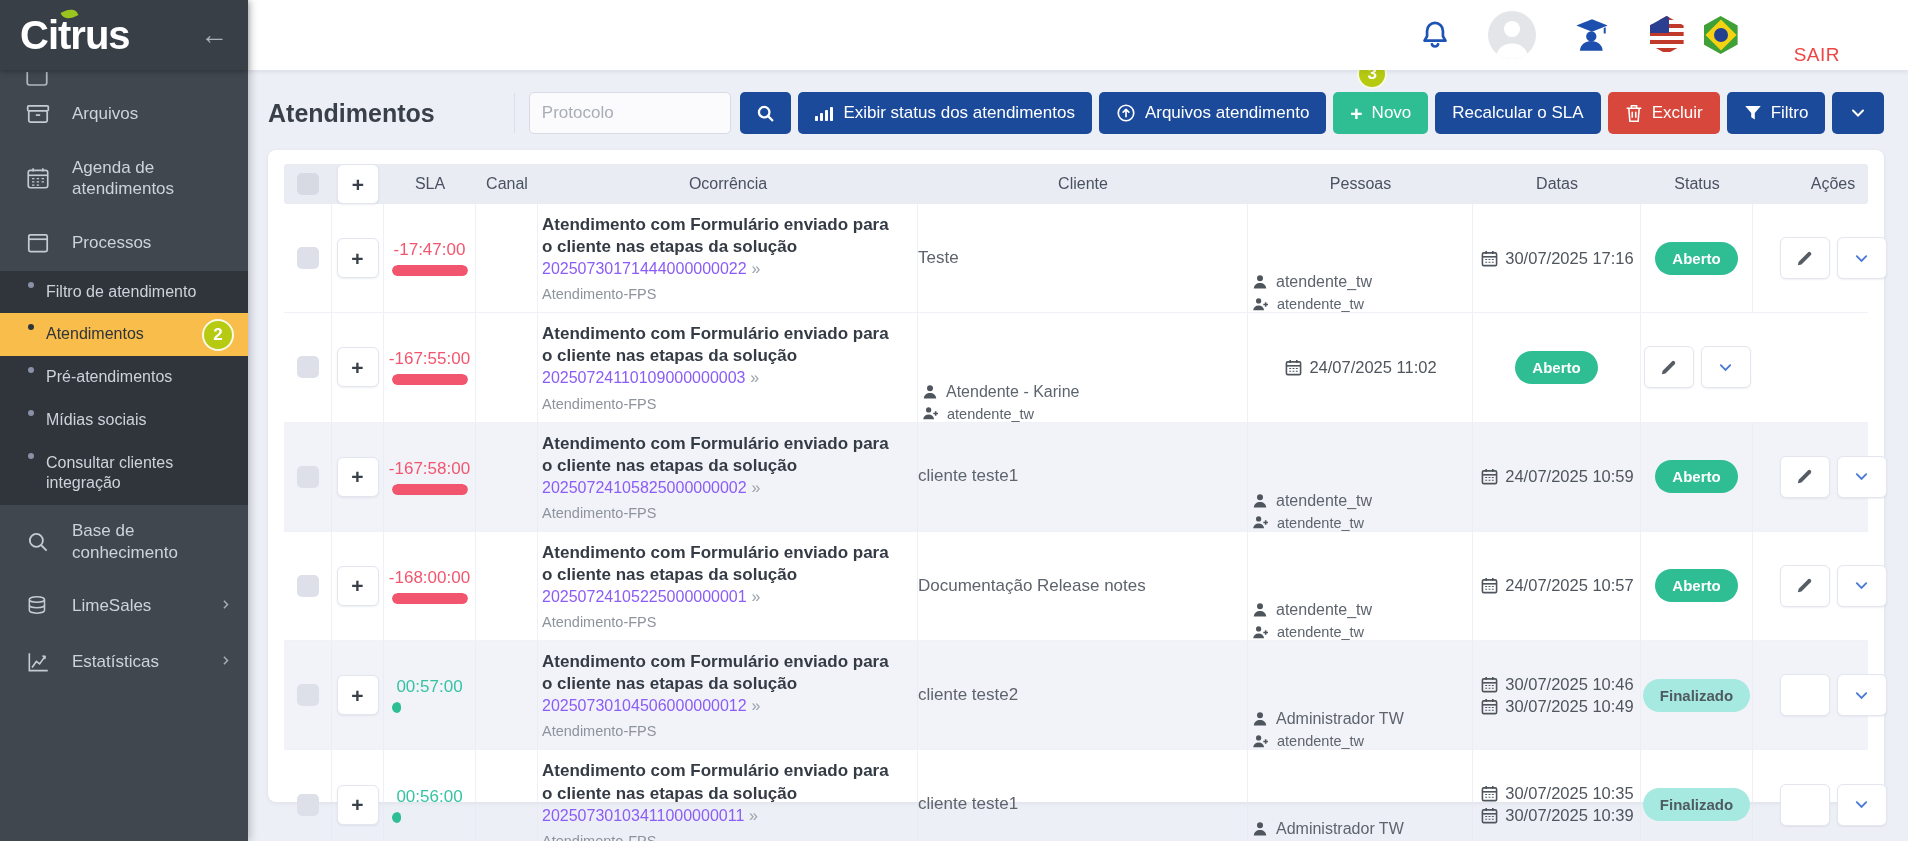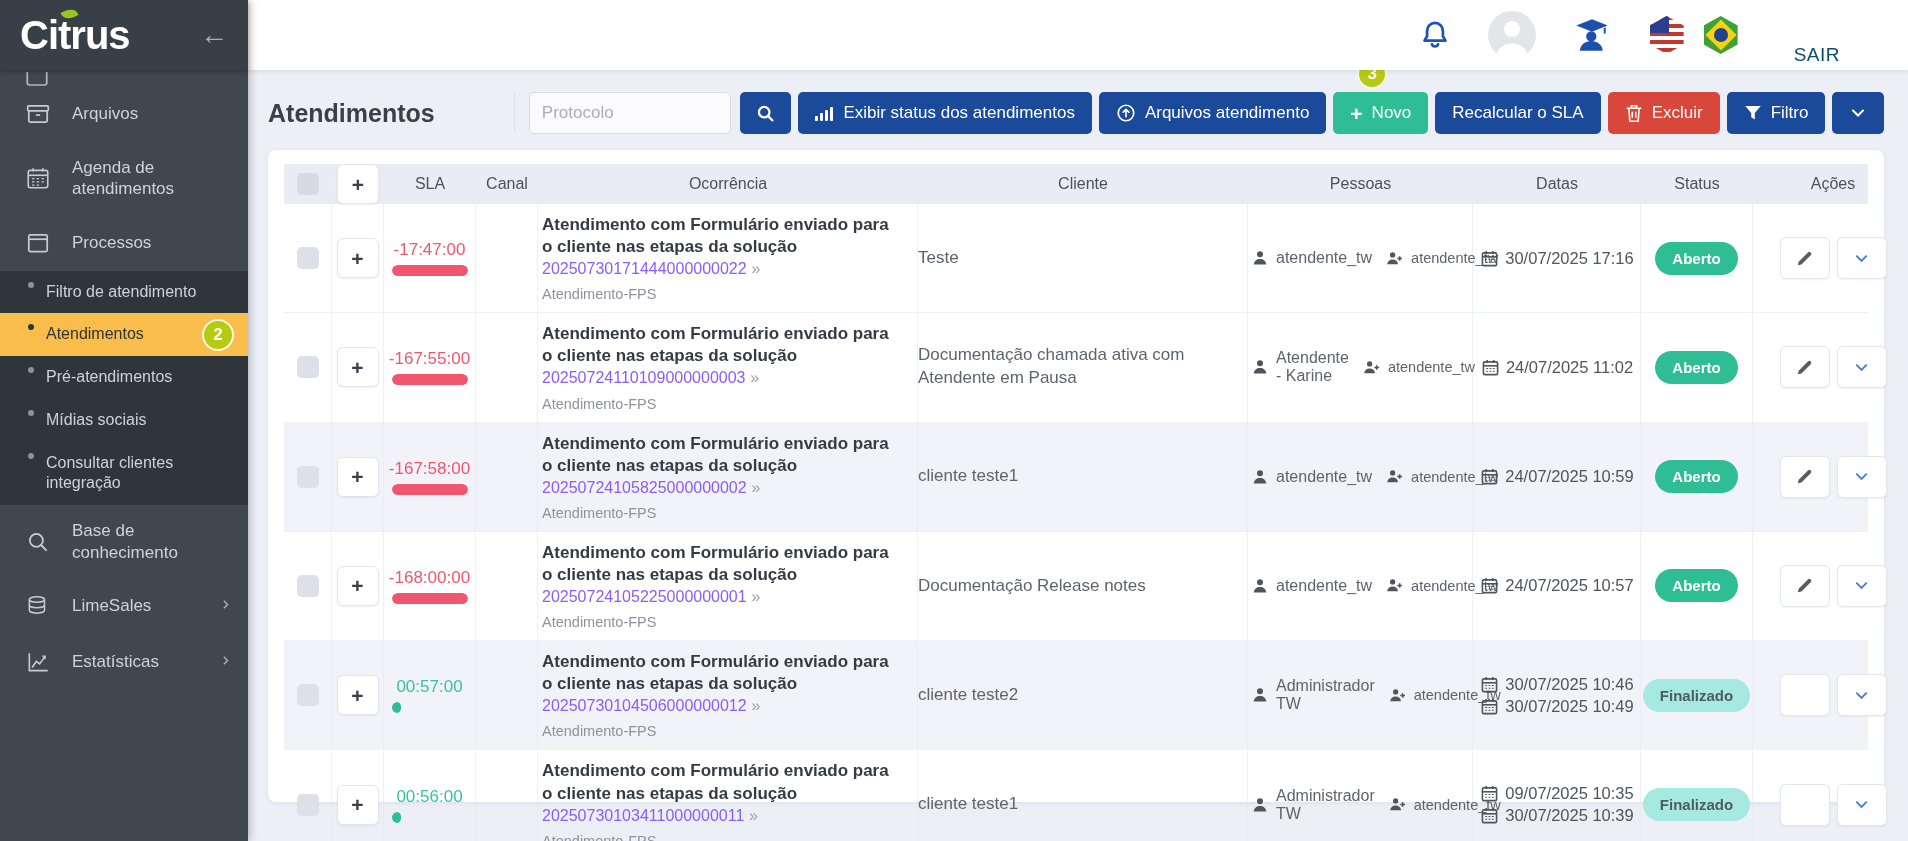--- a/index.html
+++ b/index.html
@@ -31,21 +31,21 @@
   .topbar { height:70px; min-height:70px; background:#fff; display:flex; align-items:center; justify-content:flex-end; box-shadow:0 1px 5px rgba(40,50,80,.12); z-index:5; padding-right:68px; }
   .topbar-icons { display:flex; align-items:center; gap:36px; }
   .flag-group { display:flex; align-items:center; gap:20px; margin-left:2px; }
   .avatar { width:48px; height:48px; border-radius:50%; background:#e3e5e9; display:flex; align-items:flex-end; justify-content:center; overflow:hidden; cursor:pointer; }
   .flag { width:34px; height:38px; clip-path:polygon(50% 0,100% 25%,100% 75%,50% 100%,0 75%,0 25%); position:relative; cursor:pointer; }
   .flag-us { background:repeating-linear-gradient(#c0392b 0 4px, #fff 4px 8px); }
   .flag-us::before { content:""; position:absolute; left:0; top:0; width:58%; height:45%; background:#2a3f8f; }
   .flag-br { background:#3fa037; }
   .flag-br::before { content:""; position:absolute; left:50%; top:50%; width:22px; height:22px; background:#f5d312; transform:translate(-50%,-50%) rotate(45deg); }
   .flag-br::after { content:""; position:absolute; left:50%; top:50%; width:14px; height:14px; border-radius:50%; background:#23418e; transform:translate(-50%,-50%); }
-  .logout { margin-left:56px; font-size:19px; color:#0c4a6e; letter-spacing:.5px; cursor:pointer;margin-top:40px; }
+  .logout { margin-left:56px; font-size:19px; color:#ef4444; letter-spacing:.5px; cursor:pointer;margin-top:40px; }
 
   .content { flex:1; padding:14px 24px 0 20px; position:relative; }
   .toolbar { display:flex; align-items:center; height:46px; margin:6px 0 14px 0; }
   .page-title { font-size:25px; font-weight:700; color:#3a4049; width:248px; }
   .toolbar-divider { width:1px; height:40px; background:#dcdfe8; margin-right:14px; }
   .search-input { width:202px; height:42px; border:1px solid #d8dbe4; background:#fbfbfd; border-radius:5px; padding:0 12px; font-size:17px; color:#555; font-family:inherit; outline:none; }
   .search-input::placeholder { color:#a9adb5; }
   .btn { height:42px; border:none; border-radius:5px; color:#fff; font-size:17px; font-family:inherit; display:inline-flex; align-items:center; justify-content:center; gap:9px; padding:0 17px; margin-left:7px; cursor:pointer; white-space:nowrap; position:relative; }
   .btn-blue { background:#1b4a9b; }
   .btn-green { background:#2fbe93; }
@@ -74,21 +74,21 @@
   .sla-track { width:76px; height:11px; border-radius:6px; overflow:hidden; background:transparent; }
   .sla-fill { height:11px; border-radius:6px; }
   .neg .sla-fill { background:#f2556e; }
   .pos .sla-fill { background:#2fbe93; }
   .cell-occ { flex-direction:column; justify-content:center; align-items:flex-start; padding:10px 16px 10px 4px; }
   .occ-title { font-weight:700; color:#343b44; font-size:17px; line-height:1.3; }
   .occ-link { color:#8b5cf6; font-weight:400; font-size:16px; cursor:pointer; }
   .occ-suffix { color:#9aa1ab; font-weight:400; font-size:16px; }
   .occ-sub { color:#8d939c; font-size:14.5px; margin-top:6px; }
   .cell-client { align-items:center; color:#5d646d; font-size:17px; line-height:1.35; padding-right:14px; }
-  .cell-people { flex-direction:row; justify-content:space-between; gap:14px; padding-left:4px; }
+  .cell-people { flex-direction:column; justify-content:flex-end; gap:5px; padding-left:4px; }
   .person-line { display:flex; align-items:center; gap:8px; color:#5d646d; font-size:16px; }
   .person-line.secondary { font-size:14.5px; }
   .cell-dates { flex-direction:column; justify-content:center; gap:3px; padding-left:2px;align-items:center; }
   .date-line { display:flex; align-items:center; gap:7px; color:#4e555c; font-size:16.5px; }
   .cell-status { align-items:center; justify-content:center; }
   .pill { padding:8px 17px; border-radius:18px; font-size:15px; font-weight:700; }
   .pill-open { background:#2fbe93; color:#fff; }
   .pill-done { background:#a6e9e1; color:#4e5b60; font-weight:600; }
   .cell-actions { align-items:center; justify-content:center; gap:7px; }
   .act-btn { width:50px; height:42px; background:#fff; border:1px solid #e3e6ee; border-radius:6px; box-shadow:0 1px 2px rgba(40,50,80,.07); display:flex; align-items:center; justify-content:center; cursor:pointer; }
@@ -430,23 +430,20 @@
       <span class="sla-time">-167:55:00</span>
       <span class="sla-track">
                   <span class="sla-fill" style="display: block; width: 100%;"></span>
                 </span>
     </div>
     <div class="cell-center"></div>
     <div class="cell-occ">
       <div class="occ-title"><span>Atendimento com Formulário enviado para o cliente nas etapas da solução</span> <span class="occ-link">20250724110109000000003</span> <span class="occ-suffix">»</span></div>
       <div class="occ-sub">Atendimento-FPS</div>
     </div>
-    <div class="cell-client">
-                <span>Documentação chamada ativa com Atendente em Pausa</span>
-              </div>
     <div class="cell-people">
       <div class="person-line">
         <span style="display:flex;">
           <svg width="16" height="16" viewBox="0 0 16 16">
                       <circle cx="8" cy="4.3" r="3" fill="#4e555c"></circle>
                       <path d="M1.8 14.5c.3-3.4 2.9-5.4 6.2-5.4s5.9 2 6.2 5.4z" fill="#4e555c"></path>
                     </svg>
         </span>
         <span>Atendente - Karine</span>
       </div>
@@ -775,21 +772,21 @@
     <div class="cell-dates">
                 <div class="date-line">
                   <span style="display:flex;">
                     <svg width="17" height="17" viewBox="0 0 18 18" fill="none" stroke="#4e555c" stroke-width="1.7">
                       <rect x="1.5" y="3" width="15" height="13.5" rx="1.5"></rect>
                       <path d="M1.5 7.2h15"></path>
                       <path d="M5.5 1v3.2M12.5 1v3.2"></path>
                       <path d="M4.5 10h2M8 10h2M11.5 10h2M4.5 13h2M8 13h2M11.5 13h2" stroke-width="1.1"></path>
                     </svg>
                   </span>
-                  <span>09/07/2025 10:35</span>
+                  <span>30/07/2025 10:35</span>
                 </div>
                 <div class="date-line">
                   <span style="display:flex;">
                     <svg width="17" height="17" viewBox="0 0 18 18" fill="none" stroke="#4e555c" stroke-width="1.7">
                       <rect x="1.5" y="3" width="15" height="13.5" rx="1.5"></rect>
                       <path d="M1.5 7.2h15"></path>
                       <path d="M5.5 1v3.2M12.5 1v3.2"></path>
                       <path d="M4.5 10h2M8 10h2M11.5 10h2M4.5 13h2M8 13h2M11.5 13h2" stroke-width="1.1"></path>
                     </svg>
                   </span>

